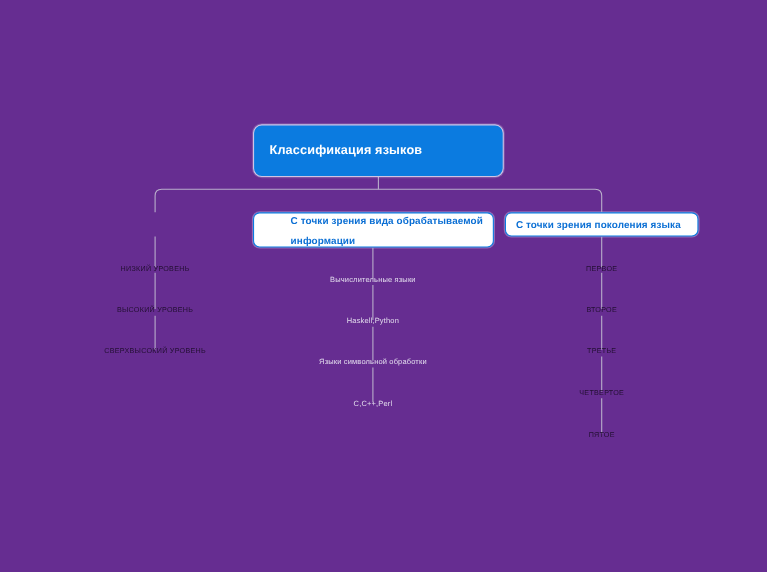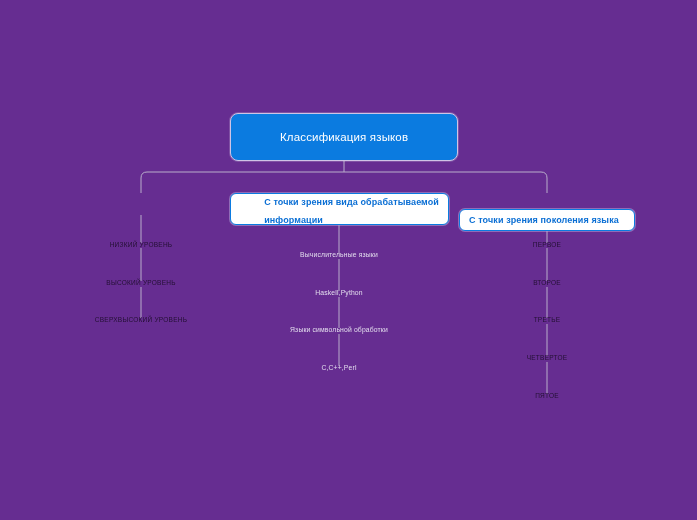--- a/index.html
+++ b/index.html
@@ -46,24 +46,23 @@
     border-radius: 8px;
     border: 1px solid #cfc4e6;
     box-shadow: 0 0 0 1px rgba(255,255,255,0.18);
     display: flex;
     align-items: center;
     padding: 0 14px;
   }
   .root-label {
     color: #ffffff;
     font-size: 11.5px;
-    font-weight: normal;
+    font-weight: bold;
     line-height: 1.25;
     letter-spacing: 0.15px;
-    margin-left: 35px;
   }
 
   
   .cat-node {
     position: absolute;
     box-sizing: border-box;
     background: #ffffff;
     border: 1px solid #0B7BE0;
     border-radius: 6px;
     box-shadow: 0 0 0 1px rgba(180,160,215,0.55);
@@ -74,21 +73,21 @@
   .cat-label {
     color: #0B6FD4;
     font-size: 9px;
     font-weight: bold;
     line-height: 1.35;
     letter-spacing: 0.1px;
   }
 
   .cat-left   { left: 63px;  top: 193px; width: 156px; height: 22px; }
   .cat-middle { left: 230px; top: 193px; width: 219px; height: 32px; justify-content: flex-end; }
-  .cat-right  { left: 459px; top: 193px; width: 176px; height: 22px; margin-top: 16px; }
+  .cat-right  { left: 459px; top: 193px; width: 176px; height: 22px; }
 
   
   .leaf {
     position: absolute;
     transform: translateX(-50%);
     white-space: nowrap;
     text-align: center;
   }
   .leaf-dark {
     color: #231033;

